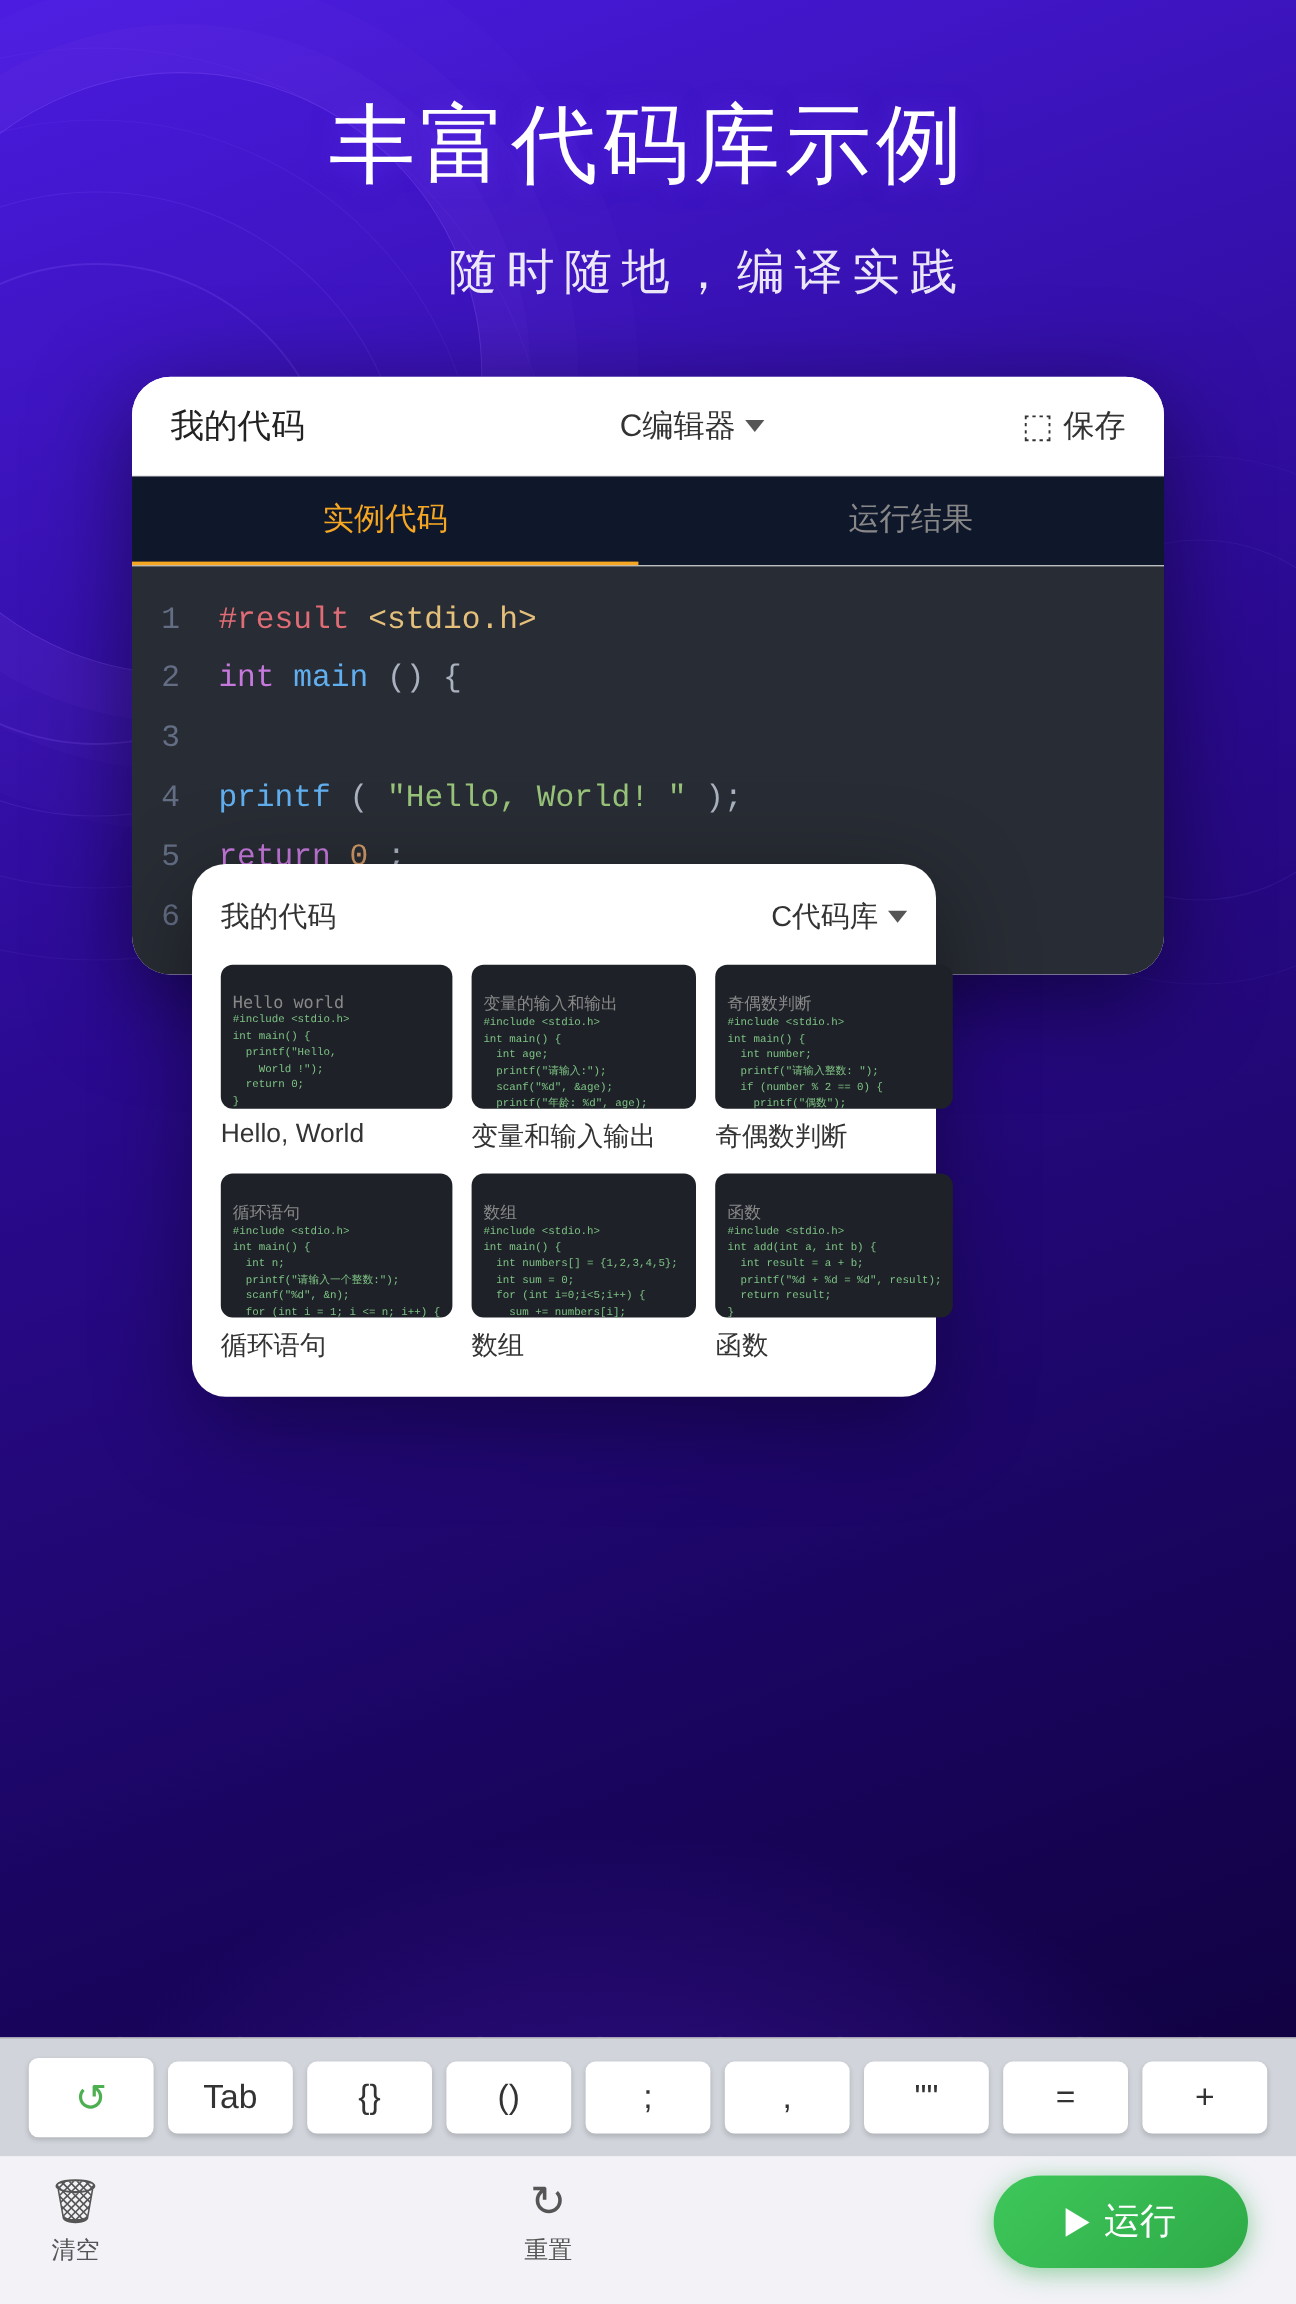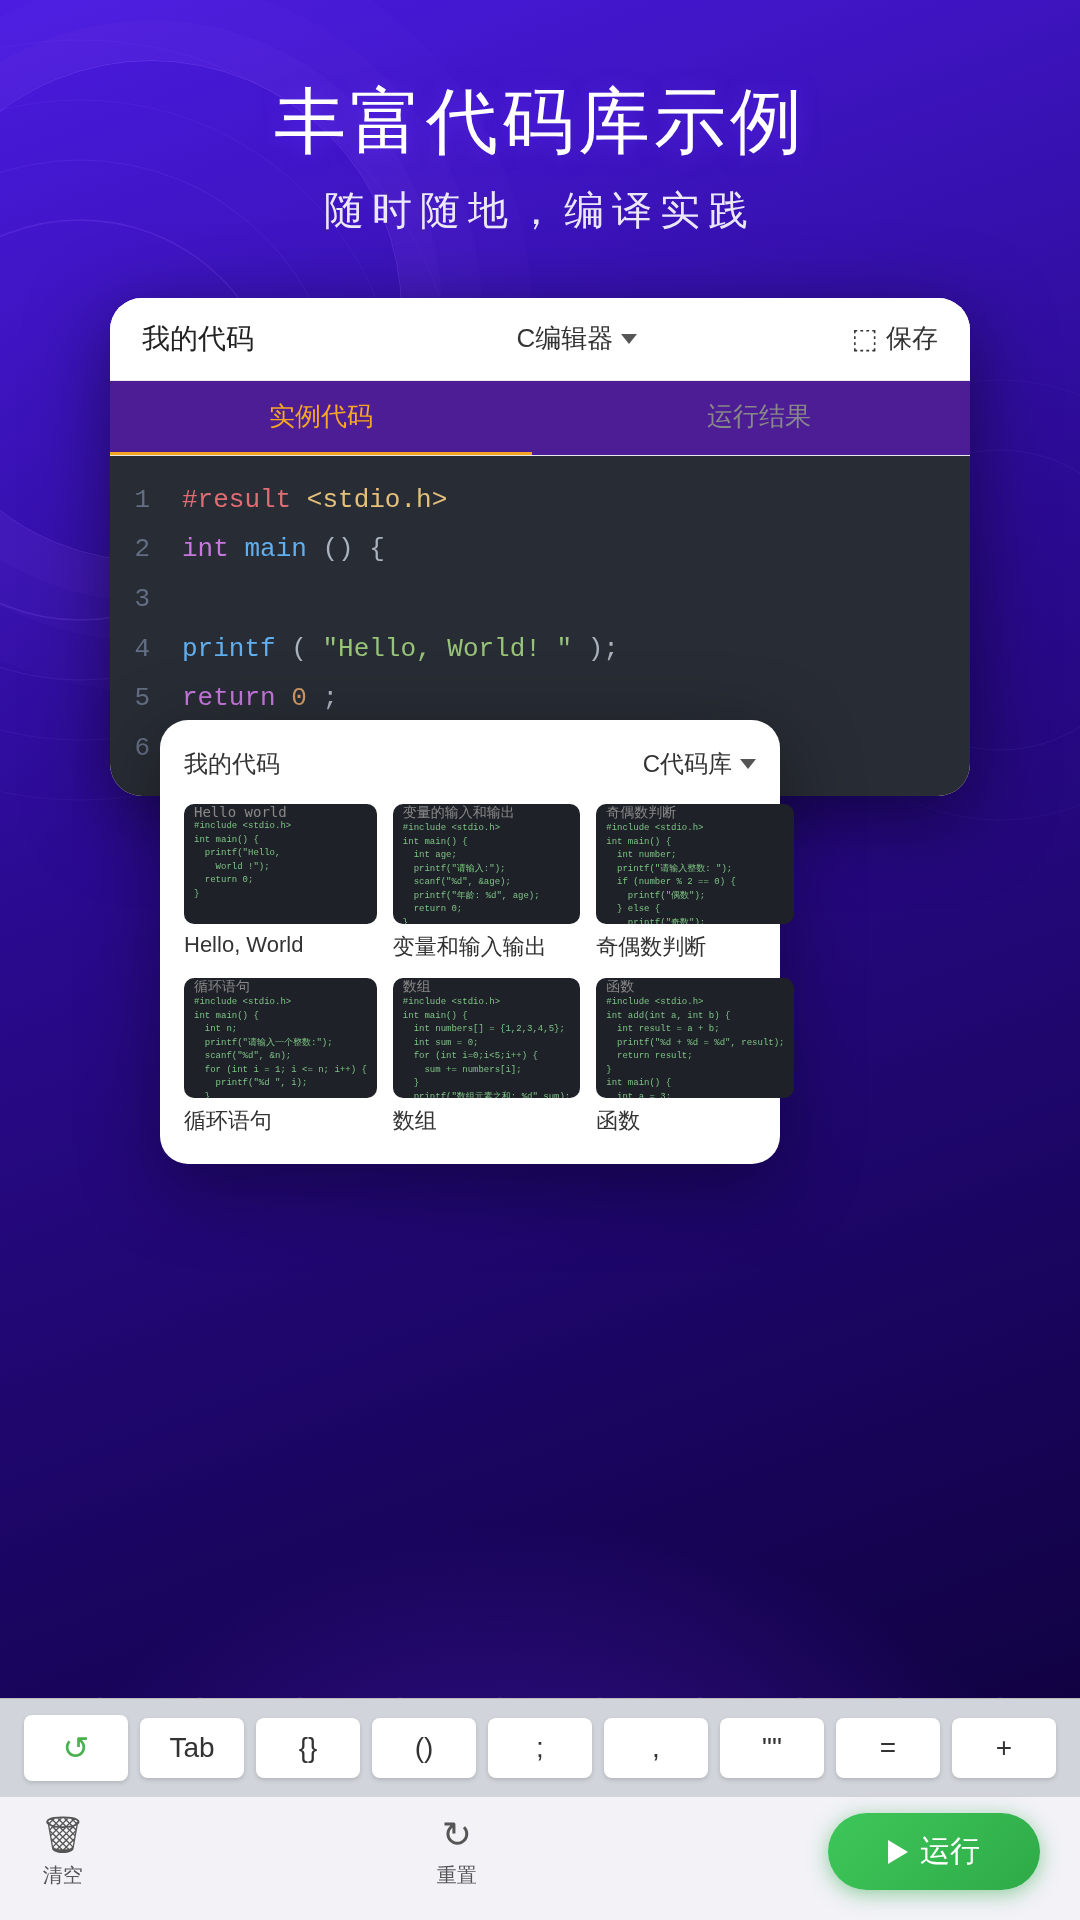--- a/index.html
+++ b/index.html
@@ -66,22 +66,23 @@
       font-weight: 400;
       letter-spacing: 4px;
       line-height: 1.15;
       text-shadow: 0 2px 20px rgba(100,50,255,0.5);
     }
 
     .header-subtitle {
       font-size: 40px;
       font-weight: 400;
       color: rgba(255,255,255,0.9);
-      margin-top: 20px;
+      margin-top: 36px;
       letter-spacing: 8px;
+      text-align: right;
     }
 
     
     .main-card {
       margin-top: 60px;
       width: 860px;
       background: #fff;
       border-radius: 32px;
       overflow: hidden;
       box-shadow: 0 20px 80px rgba(0,0,0,0.5);
@@ -126,21 +127,21 @@
       color: #333;
     }
 
     .save-icon-box {
       font-size: 28px;
     }
 
     .card-tabs {
       display: flex;
       border-bottom: 1px solid #e8e8e8;
-      background: #4c1d95;
+      background: #0f172a;
       gap: 16px;
     }
 
     .tab-item {
       flex: 1;
       text-align: center;
       padding: 18px 0;
       font-size: 26px;
     }
 
@@ -234,21 +235,21 @@
       flex-direction: column;
       gap: 8px;
     }
 
     .lib-preview {
       width: 100%;
       height: 120px;
       background: #1e2228;
       border-radius: 10px;
       overflow: hidden;
-      padding: 0 10px;
+      padding: 24px 10px;
     }
 
     .lib-preview-code {
       font-family: 'Courier New', monospace;
       font-size: 9px;
       color: #7ec384;
       line-height: 1.5;
       white-space: pre;
     }
 

